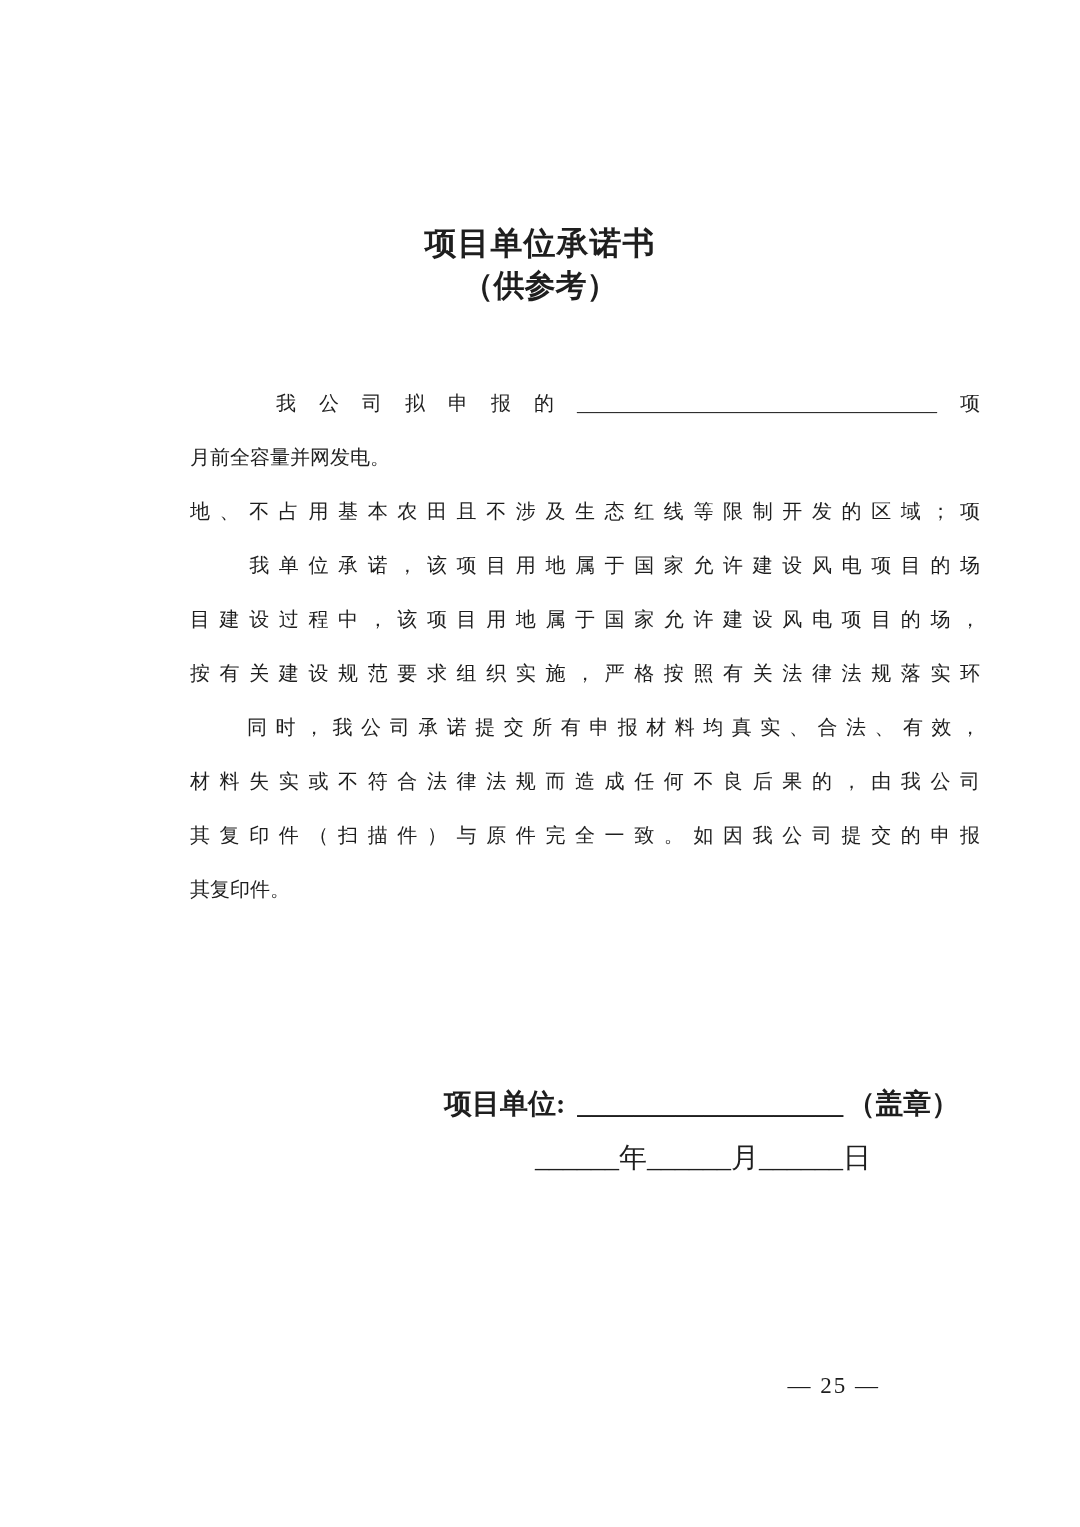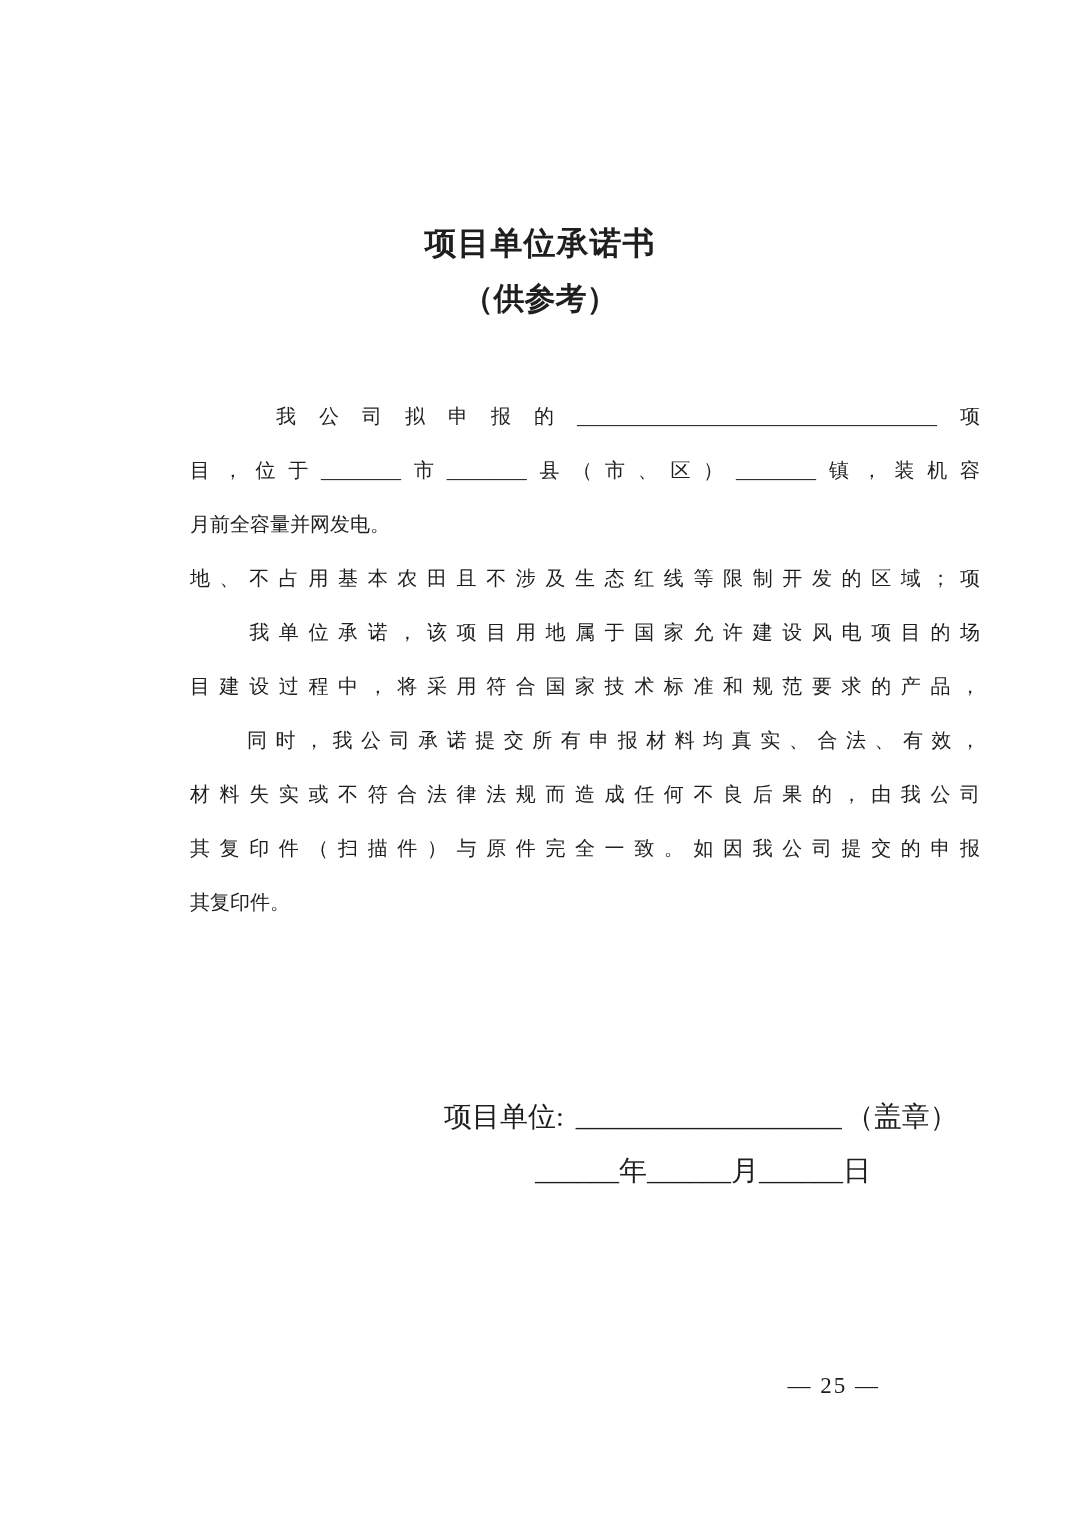--- a/index.html
+++ b/index.html
@@ -26,21 +26,21 @@
     font-size: 32px;
     line-height: 38px;
     letter-spacing: 1px;
   }
   .doc-subtitle {
     text-align: center;
     font-family: "Liberation Sans", "DejaVu Sans", sans-serif;
     font-weight: bold;
     font-size: 31px;
     line-height: 36px;
-    margin-top: 19px;
+    margin-top: 6px;
   }
   .doc-body {
     width: 790px;
     margin: 72px 0 0 150px;
     font-size: 20px;
     line-height: 54px;
   }
   .body-line {
     text-align: justify;
     white-space: pre-wrap;
@@ -50,20 +50,21 @@
   }
   .signature {
     width: 860px;
     margin: 161px 0 0 150px;
     font-size: 28px;
     line-height: 54px;
   }
   .sig-row1 {
     padding-left: 254px;
     white-space: nowrap;
+    font-weight: bold;
   }
   .sig-blank {
     margin-left: 12px;
   }
   .sig-seal {
     margin-left: 4px;
   }
   .sig-date {
     padding-left: 345px;
     white-space: nowrap;
@@ -81,25 +82,25 @@
 <body>
 
 <div class="page">
 
   <div class="doc-title">项目单位承诺书</div>
 
   <div class="doc-subtitle">（供参考）</div>
 
   <div class="doc-body">
     <div class="body-line fill">　　我公司拟申报的____________________________________项</div>
-    <div class="body-line fill">目，位于________市________县（市、区）________镇，装机容</div>
     <div class="body-line">月前全容量并网发电。</div>
     <div class="body-line fill">地、不占用基本农田且不涉及生态红线等限制开发的区域；项</div>
     <div class="body-line fill">　　我单位承诺，该项目用地属于国家允许建设风电项目的场</div>
-    <div class="body-line fill">目建设过程中，将采用符合国家技术标准和规范要求的产品，</div>
+    <div class="body-line fill">目建设过程中，该项目用地属于国家允许建设风电项目的场，</div>
+    <div class="body-line fill">按有关建设规范要求组织实施，严格按照有关法律法规落实环</div>
     <div class="body-line fill">　　同时，我公司承诺提交所有申报材料均真实、合法、有效，</div>
     <div class="body-line fill">材料失实或不符合法律法规而造成任何不良后果的，由我公司</div>
     <div class="body-line fill">其复印件（扫描件）与原件完全一致。如因我公司提交的申报</div>
     <div class="body-line">其复印件。</div>
   </div>
 
   <div class="signature">
     <div class="sig-row1">
       <span>项目单位:</span><span class="sig-blank">___________________</span><span class="sig-seal">（盖章）</span>
     </div>

